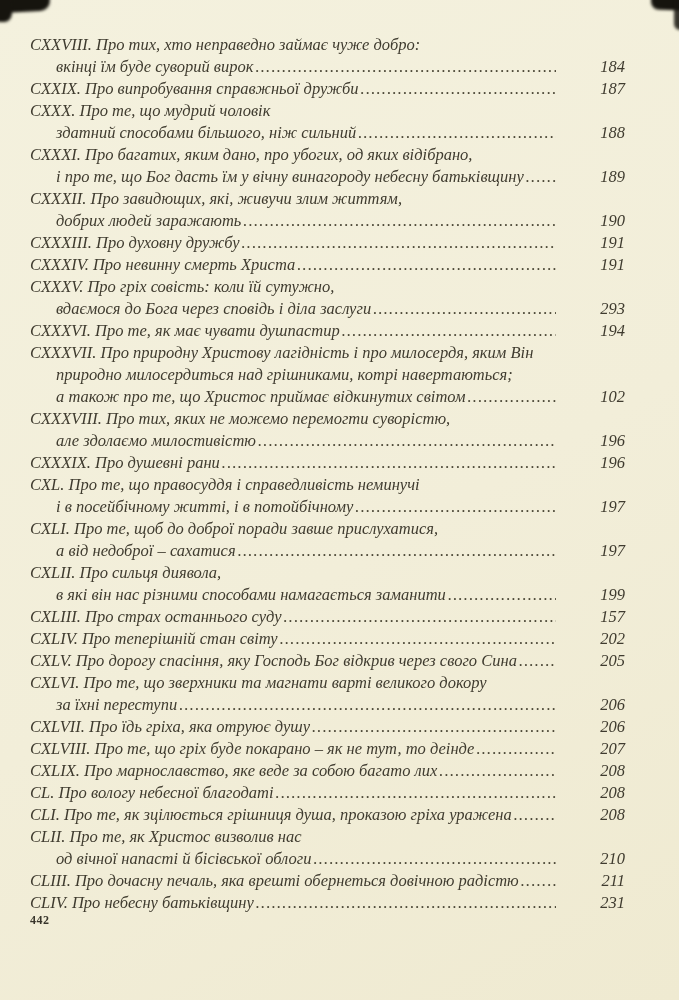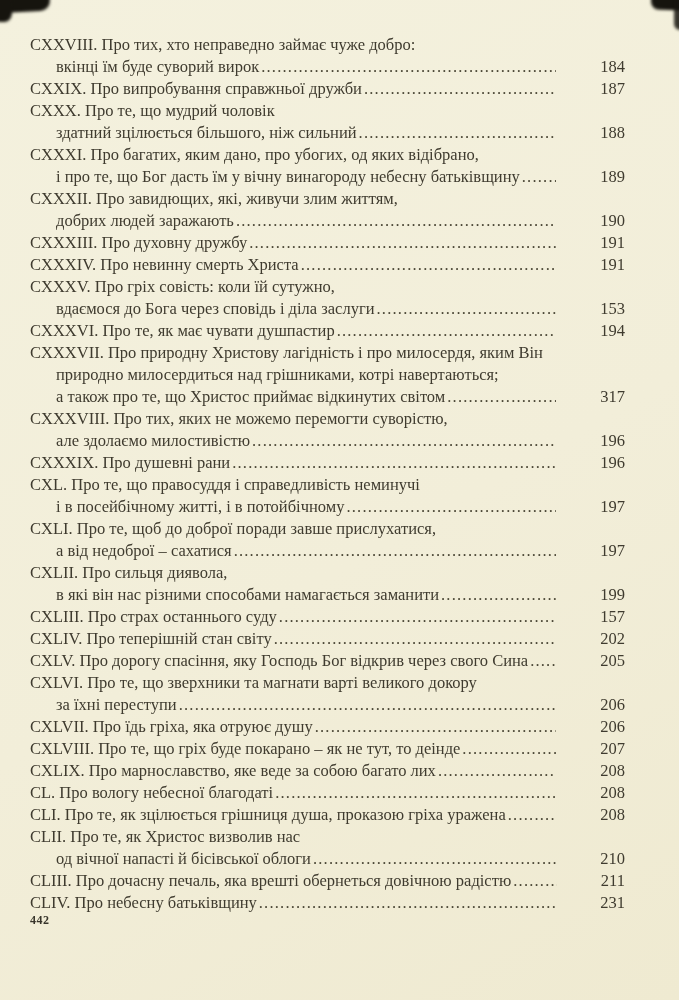--- a/index.html
+++ b/index.html
@@ -32,21 +32,21 @@
   .corner-tr2 {
     right: -5px; top: -4px; width: 10px; height: 34px;
     border-radius: 0 0 4px 6px; opacity: .85;
   }
   .toc {
     position: absolute;
     left: 30px; right: 54px; top: 34px;
     font-size: 16.5px;
     line-height: 22px;
   }
-  .toc-line { display: flex; align-items: baseline; }
+  .toc-line { display: flex; align-items: baseline; font-style: italic; }
   .toc-line .txt { flex: 0 0 auto; white-space: nowrap; }
   .toc-line.indent { padding-left: 26px; justify-content: space-between; }
   .leader {
     flex: 1 1 auto;
     min-width: 10px;
     overflow: hidden;
     white-space: nowrap;
     color: #4b4736;
     margin: 0 1px 0 2px;
   }
@@ -84,21 +84,21 @@
       </div>
       <div class="toc-line">
         <span class="txt">CXXIX. Про випробування справжньої дружби</span>
         <span class="leader"></span>
         <span class="pg">187</span>
       </div>
       <div class="toc-line">
         <span class="txt">CXXX. Про те, що мудрий чоловік</span>
       </div>
       <div class="toc-line indent">
-        <span class="txt">здатний зцілюється більшого, ніж сильний</span>
+        <span class="txt">здатний способами більшого, ніж сильний</span>
         <span class="leader"></span>
         <span class="pg">188</span>
       </div>
       <div class="toc-line">
         <span class="txt">CXXXI. Про багатих, яким дано, про убогих, од яких відібрано,</span>
       </div>
       <div class="toc-line indent">
         <span class="txt">і про те, що Бог дасть їм у вічну винагороду небесну батьківщину</span>
         <span class="leader"></span>
         <span class="pg">189</span>
@@ -120,37 +120,37 @@
         <span class="txt">CXXXIV. Про невинну смерть Христа</span>
         <span class="leader"></span>
         <span class="pg">191</span>
       </div>
       <div class="toc-line">
         <span class="txt">CXXXV. Про гріх совість: коли їй сутужно,</span>
       </div>
       <div class="toc-line indent">
         <span class="txt">вдаємося до Бога через сповідь і діла заслуги</span>
         <span class="leader"></span>
-        <span class="pg">153</span>
+        <span class="pg">293</span>
       </div>
       <div class="toc-line">
         <span class="txt">CXXXVI. Про те, як має чувати душпастир</span>
         <span class="leader"></span>
         <span class="pg">194</span>
       </div>
       <div class="toc-line">
         <span class="txt">CXXXVII. Про природну Христову лагідність і про милосердя, яким Він</span>
       </div>
       <div class="toc-line indent">
         <span class="txt">природно милосердиться над грішниками, котрі навертаються;</span>
       </div>
       <div class="toc-line indent">
         <span class="txt">а також про те, що Христос приймає відкинутих світом</span>
         <span class="leader"></span>
-        <span class="pg">317</span>
+        <span class="pg">102</span>
       </div>
       <div class="toc-line">
         <span class="txt">CXXXVIII. Про тих, яких не можемо перемогти суворістю,</span>
       </div>
       <div class="toc-line indent">
         <span class="txt">але здолаємо милостивістю</span>
         <span class="leader"></span>
         <span class="pg">196</span>
       </div>
       <div class="toc-line">

